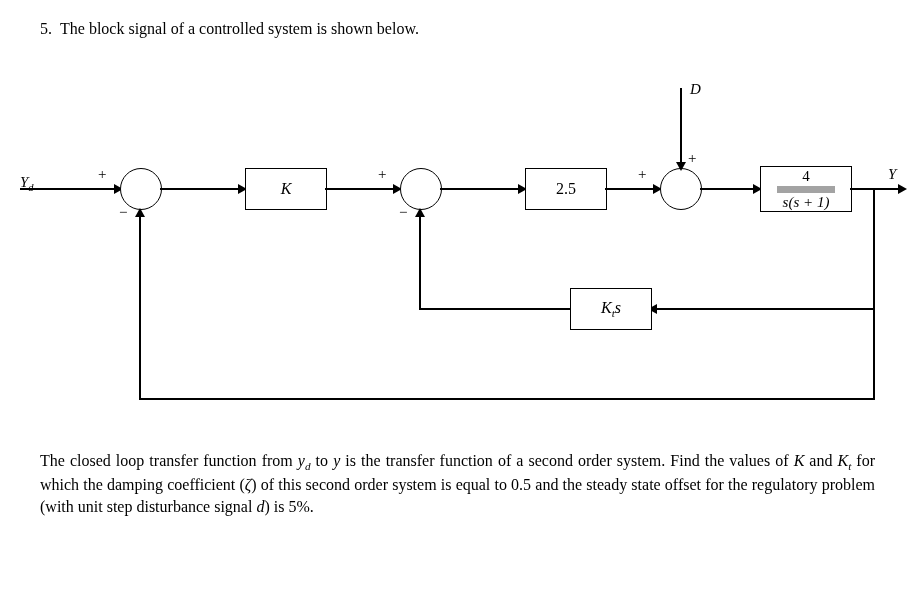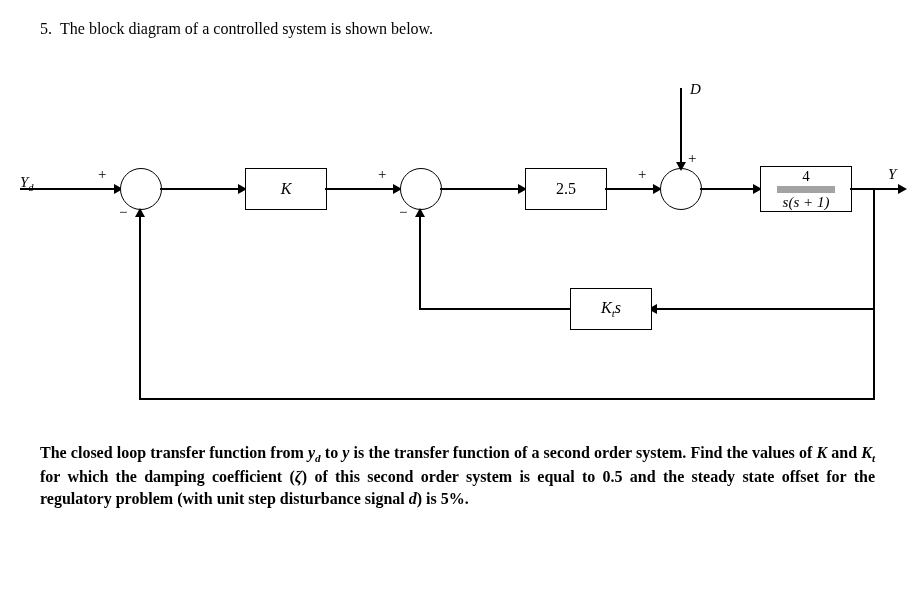--- a/index.html
+++ b/index.html
@@ -79,34 +79,33 @@
       border-top: 9px solid #000;
     }
     .tf-inner {
       text-align: center;
       line-height: 1;
       font-size: 15px;
     }
     .tf-num { padding: 0 6px 2px 6px; }
     .tf-denom { border-top: 7px solid #a3a3a3; padding: 2px 6px 0 6px; }
     .problem-body {
-      margin-top: 24px;
+      margin-top: 32px;
       text-align: justify;
       line-height: 1.35;
-      font-weight: bold;
     }
     .sub { font-size: 0.7em; vertical-align: sub; font-style: italic; }
   </style>
 </head>
 <body>
 
 <div class="page">
   <div class="problem-header">
     <div class="problem-number">5.</div>
-    <div class="problem-statement">The block diagram of a controlled system is shown below.</div>
+    <div class="problem-statement">The block signal of a controlled system is shown below.</div>
   </div>
 
   <div class="diagram-container">
 
     <div class="label italic" style="left:0px; top:106px;">
       <span>Y</span><span class="sub">d</span>
     </div>
 
     <div class="line hline" style="left:0px; top:120px; width:95px;"></div>
     <div class="arrow-right" style="left:94px; top:115.5px;"></div>

